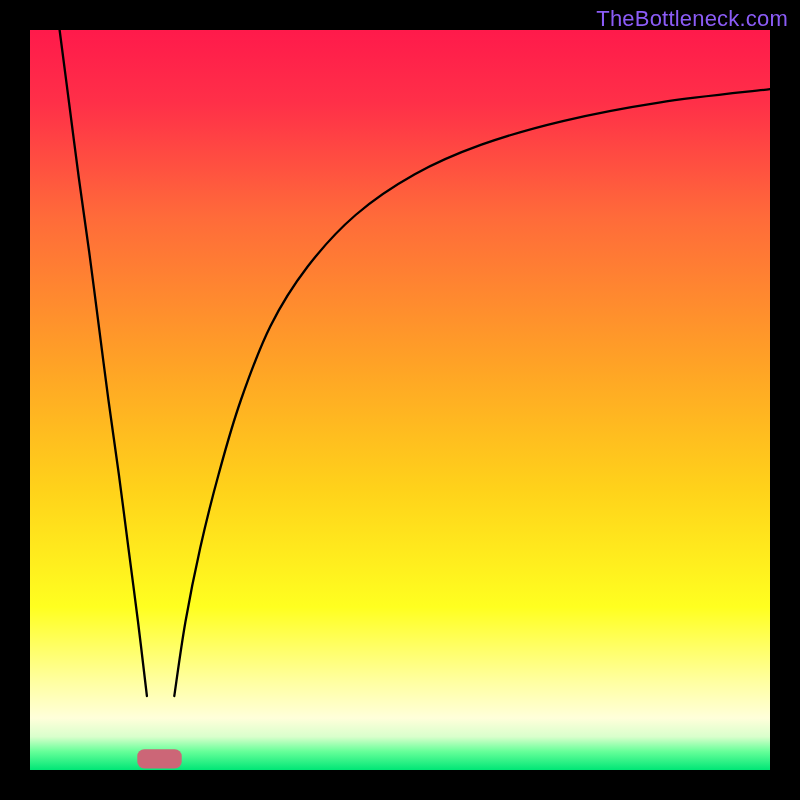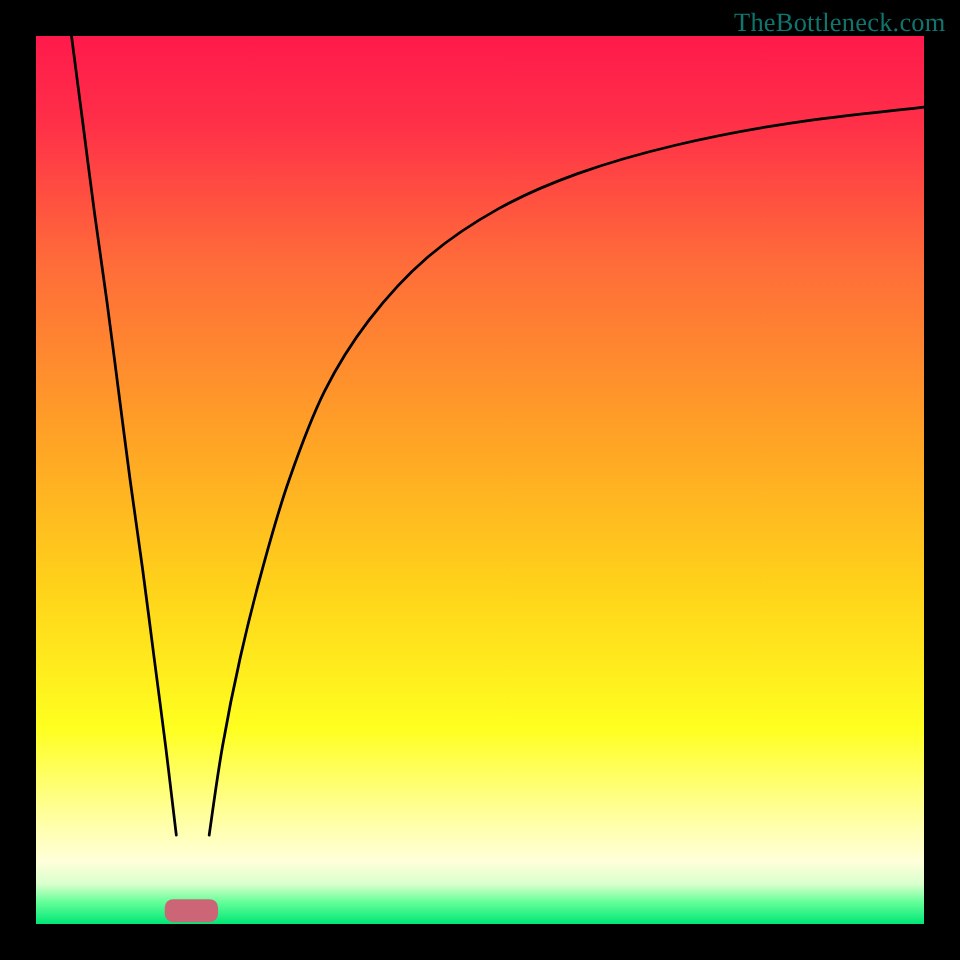--- a/index.html
+++ b/index.html
@@ -15,23 +15,23 @@
     width: 800px;
     height: 800px;
   }
   svg {
     display: block;
   }
   .watermark {
     position: absolute;
     top: 6px;
     right: 12px;
-    font-family: Liberation Serif, serif;
+    font-family: Liberation Sans, sans-serif;
     font-size: 22px;
-    color: #0f766e;
+    color: #8b5cf6;
     letter-spacing: 0.2px;
   }
 </style>
 </head>
 <body>
 
 <div class="chart-container">
   <svg id="chart-svg" width="800" height="800" viewBox="0 0 800 800">
     <defs>
       <linearGradient id="bg-grad" x1="0" y1="0" x2="0" y2="1">

